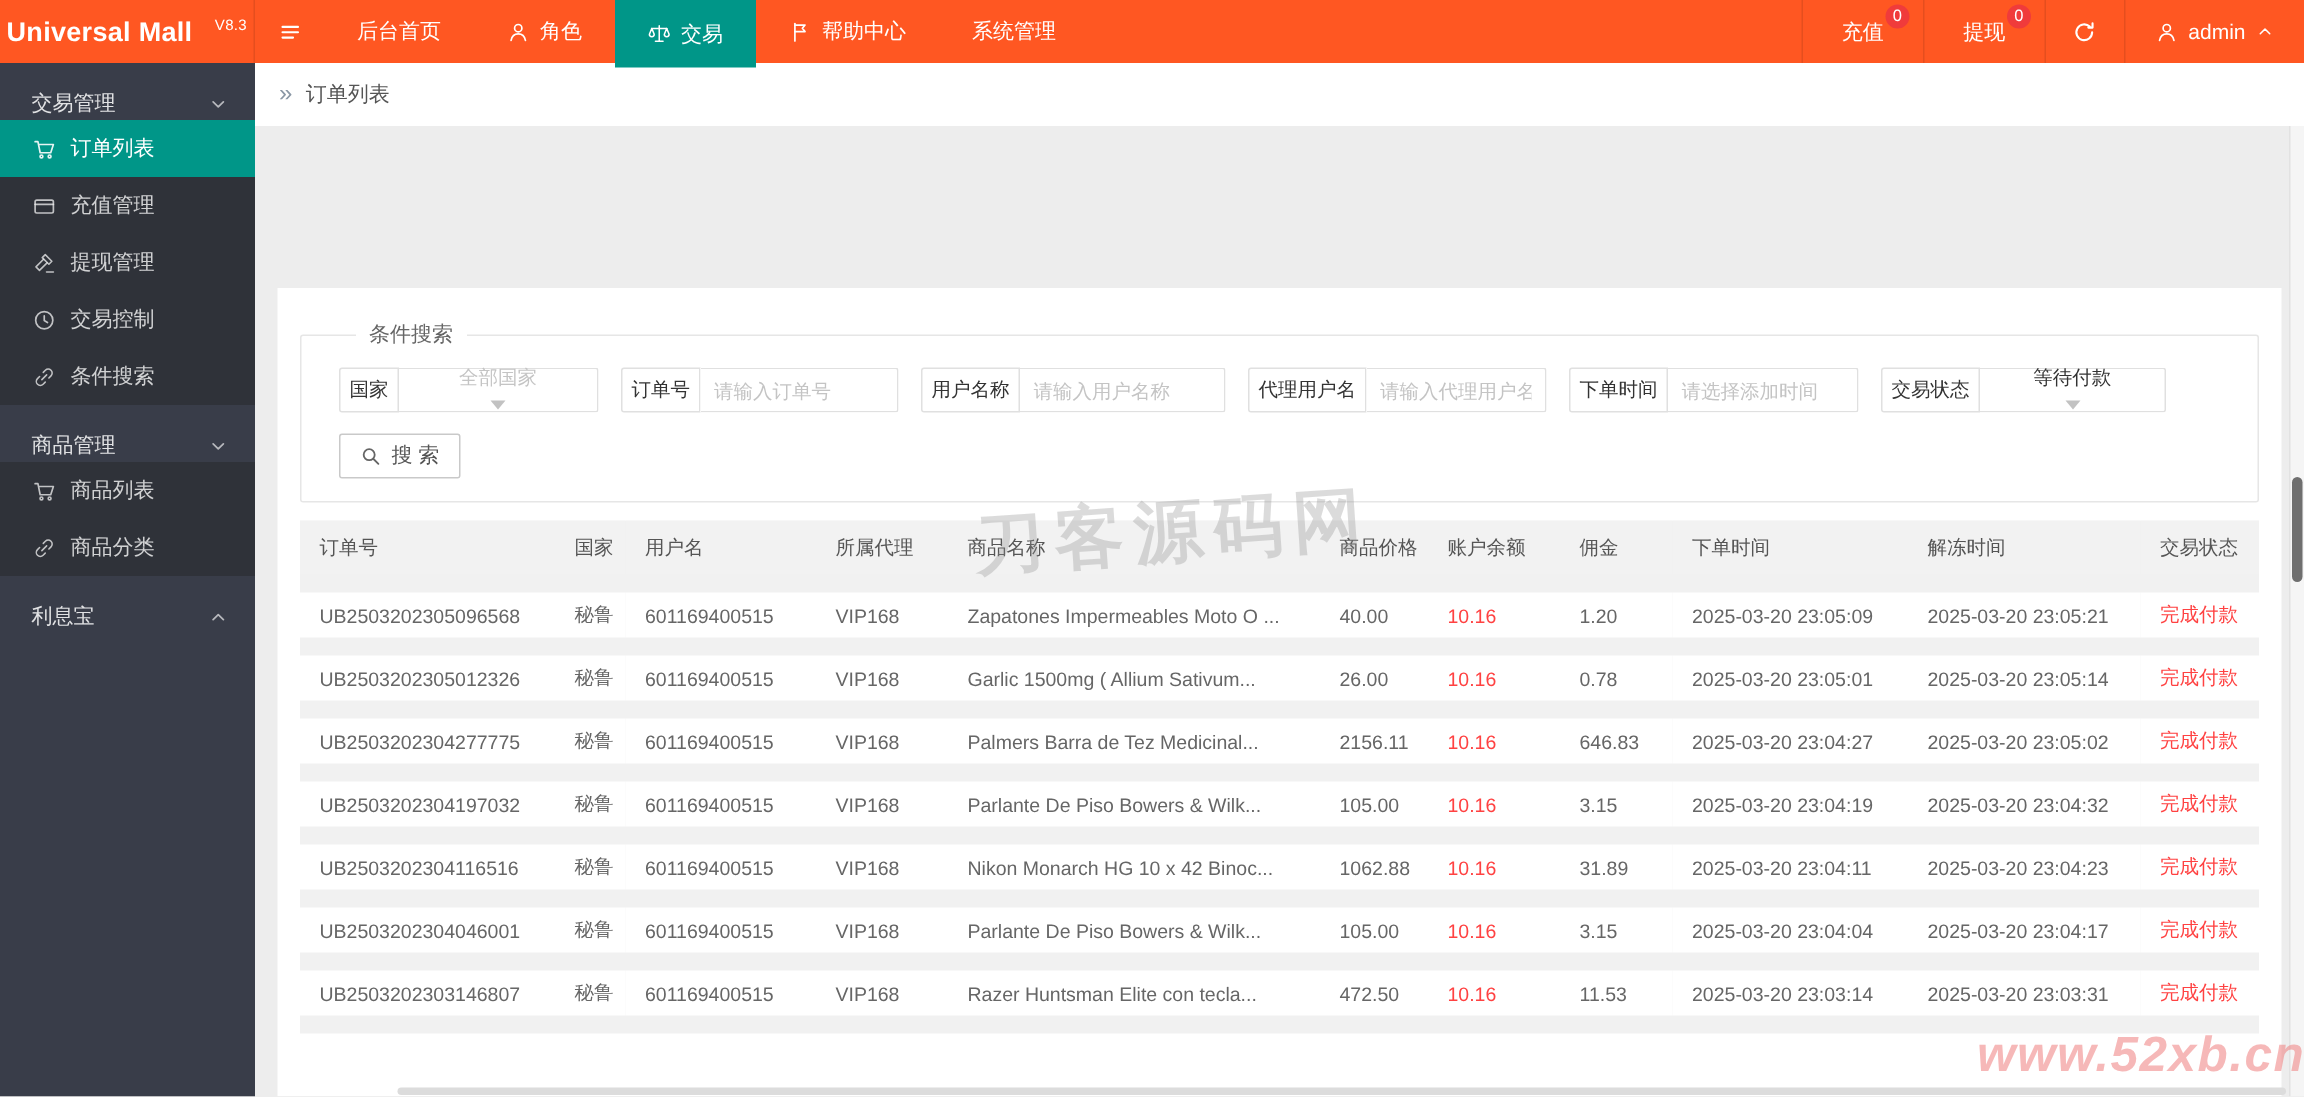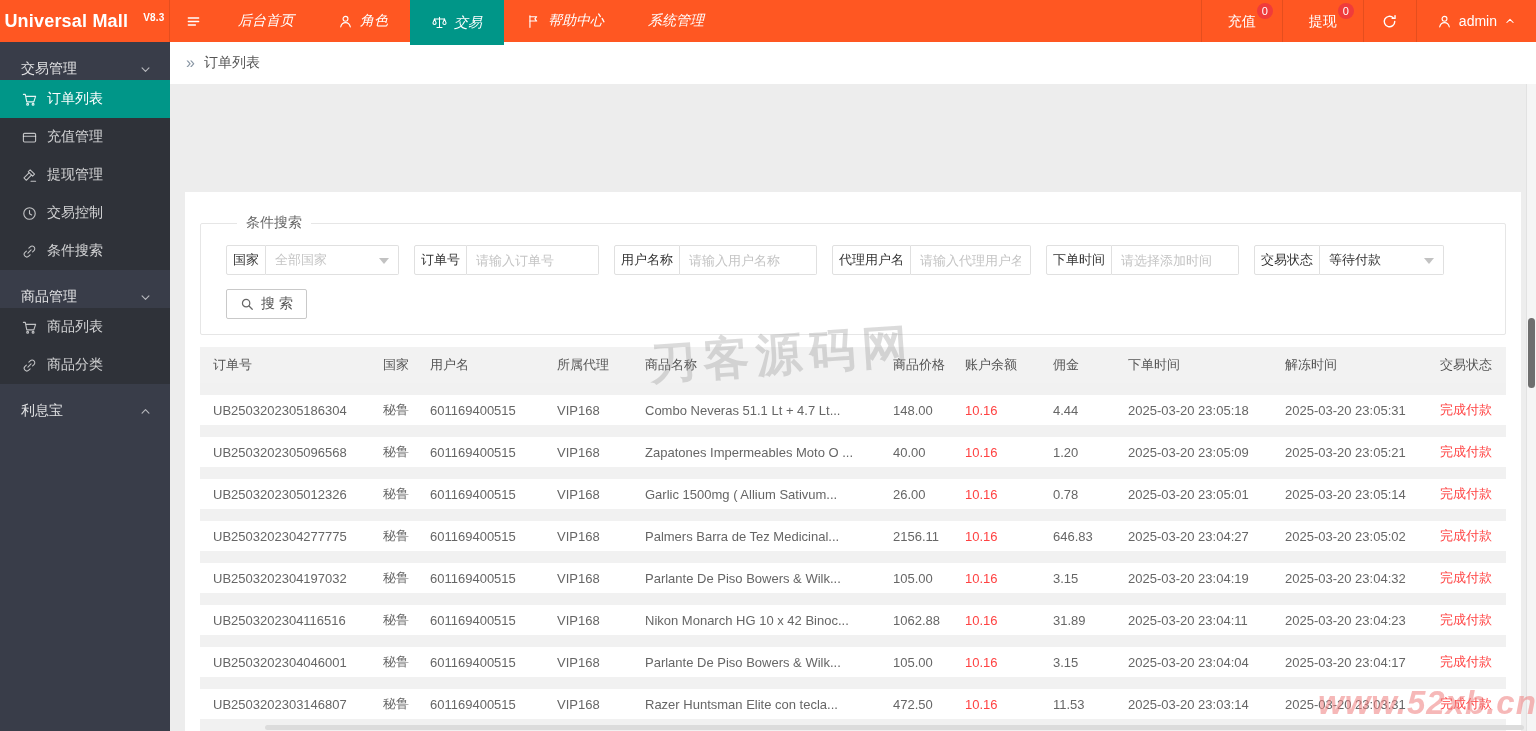--- a/index.html
+++ b/index.html
@@ -14,23 +14,23 @@
   
   .topbar {
     position:absolute; left:0; top:0; width:1536px; height:42px;
     background:#ff5722; color:#fff; display:flex; align-items:flex-start; z-index:50;
   }
   .logo {
     width:170px; height:42px; display:flex; align-items:center; justify-content:center;
     font-size:18px; font-weight:bold; letter-spacing:0.2px;
     border-right:1px solid rgba(0,0,0,0.10);
   }
-  .logo sup { font-size:10px; font-weight:bold; margin-left:15px; transform:translateY(-4px); }
+  .logo sup { font-size:10px; font-weight:normal; margin-left:15px; transform:translateY(-4px); }
   .hamburger { width:46px; height:42px; display:flex; align-items:center; justify-content:center; cursor:pointer; }
-  .topnav { display:flex; height:42px;font-style:italic; }
+  .topnav { display:flex; height:42px; }
   .topnav-item {
     height:42px; padding:0 22px; display:flex; align-items:center; gap:7px;
     font-size:14px; cursor:pointer; white-space:nowrap;
   }
   .topnav-item.active { background:#009688; height:45px; }
   .ticon { width:15px; height:15px; color:#fff; }
 
   .topbar-right { margin-left:auto; display:flex; align-items:center; height:42px; }
   .vsep { width:1px; height:42px; background:rgba(0,0,0,0.10); }
   .top-btn { position:relative; height:42px; line-height:42px; padding:0 26px; font-size:14px; cursor:pointer; }
@@ -69,21 +69,21 @@
   fieldset.search-fs legend { font-size:14px; color:#666; padding:0 9px; margin-left:11px; }
   .filters { display:flex; gap:15px; flex-wrap:nowrap; }
   .fgroup { display:flex; height:30px; }
   .flabel {
     border:1px solid #e0e0e0; border-radius:2px 0 0 2px; background:#fff;
     display:flex; align-items:center; padding:0 6px; font-size:13px; color:#333; white-space:nowrap;
   }
   .fctrl { border:1px solid #e0e0e0; border-left:none; border-radius:0 2px 2px 0; background:#fff; display:flex; align-items:center; }
   .fctrl input { border:none; outline:none; height:40px; padding:0 9px; font-size:13px; color:#333; width:100%; background:transparent; }
   .fctrl input::placeholder { color:#c4c4c4; }
-  .fselect { display:flex; align-items:center; justify-content:space-between; padding:0 9px; font-size:13px; width:100%; cursor:pointer; }
+  .fselect { display:flex; align-items:center; justify-content:space-between; padding:0 9px; font-size:13px; width:100%; cursor:pointer;flex-direction:column; }
   .fselect .selval.muted { color:#c4c4c4; }
   .fselect .selval { color:#333; }
   .caret { width:0; height:0; border:5px solid transparent; border-top:6px solid #c2c2c2; margin-top:6px; flex:none; }
 
   .search-btn {
     margin-top:14px; display:inline-flex; align-items:center; gap:7px;
     border:1px solid #c9c9c9; border-radius:2px; background:#fff; color:#555;
     height:30px; padding:0 13px; font-size:14px; cursor:pointer;
   }
   .search-btn svg { width:14px; height:14px; color:#666; }
@@ -388,33 +388,20 @@
                 <th>商品价格</th>
                 <th>账户余额</th>
                 <th>佣金</th>
                 <th>下单时间</th>
                 <th>解冻时间</th>
                 <th>交易状态</th>
               </tr>
             </thead>
             <tbody>
               <tr>
-                <td>UB2503202305186304</td>
-                <td>秘鲁</td>
-                <td>601169400515</td>
-                <td>VIP168</td>
-                <td>Combo Neveras 51.1 Lt + 4.7 Lt...</td>
-                <td>148.00</td>
-                <td class="red">10.16</td>
-                <td>4.44</td>
-                <td>2025-03-20 23:05:18</td>
-                <td>2025-03-20 23:05:31</td>
-                <td class="red">完成付款</td>
-              </tr>
-              <tr>
                 <td>UB2503202305096568</td>
                 <td>秘鲁</td>
                 <td>601169400515</td>
                 <td>VIP168</td>
                 <td>Zapatones Impermeables Moto O ...</td>
                 <td>40.00</td>
                 <td class="red">10.16</td>
                 <td>1.20</td>
                 <td>2025-03-20 23:05:09</td>
                 <td>2025-03-20 23:05:21</td>

